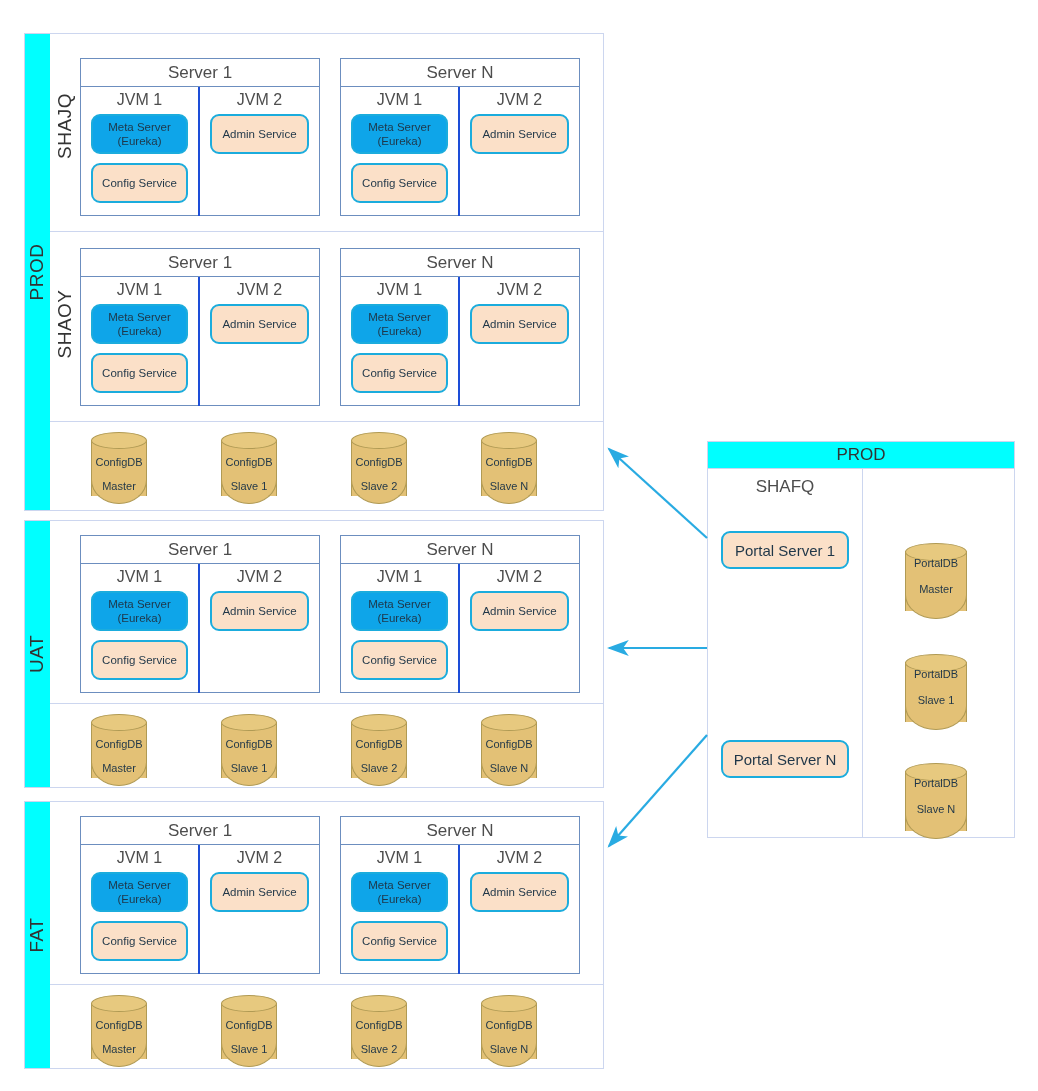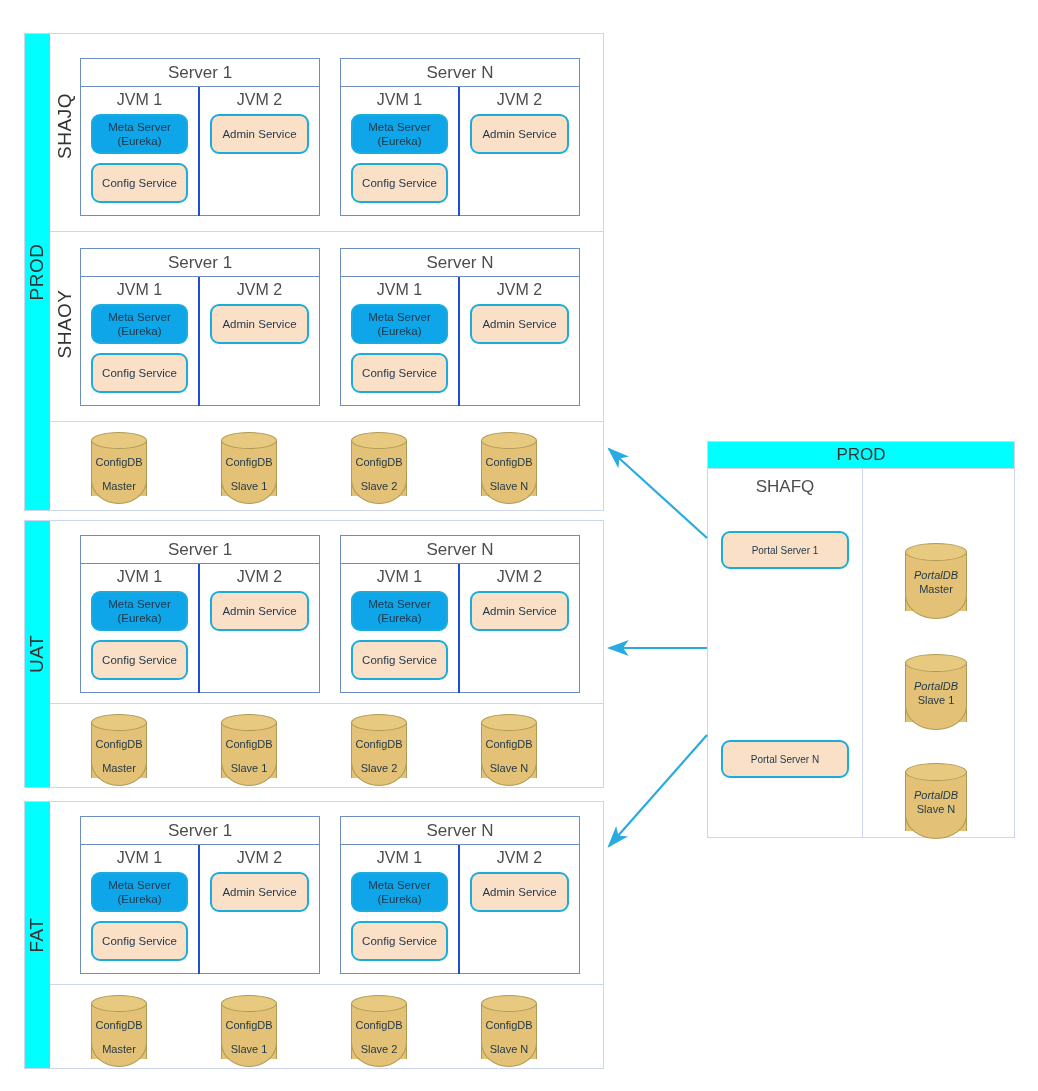--- a/index.html
+++ b/index.html
@@ -157,21 +157,21 @@
     line-height:1.15;
   }
   .cyl .lbl.l1{top:24px;}
   .cyl .lbl.l2{top:48px;}
   
   .cyl.portal{width:62px;height:78px;}
   .cyl.portal .body{width:62px;height:60px;}
   .cyl.portal .bottom{width:62px;top:52px;}
   .cyl.portal .top{width:62px;height:18px;}
   .cyl.portal .lbl{width:62px;}
-  .cyl.portal .lbl.l1{top:26px;font-style:italic;}
+  .cyl.portal .lbl.l1{top:14px;}
   .cyl.portal .lbl.l2{top:40px;}
 
   
   .panel{
     border:1px solid #ccd6ef;
     background:#ffffff;
   }
   .panel-header{
     height:26px;
     background:#00FFFF;
@@ -200,21 +200,21 @@
     left:13px;
     width:128px;
     height:38px;
     box-sizing:border-box;
     border:2px solid #1bacdd;
     border-radius:9px;
     background:#fbe0c8;
     display:flex;
     align-items:center;
     justify-content:center;
-    font-size:10px;
+    font-size:15px;
     color:#1f3648;
   }
 
   
   #arrows{
     position:absolute;
     left:0;top:0;
     width:1038px;height:1091px;
     pointer-events:none;
   }

